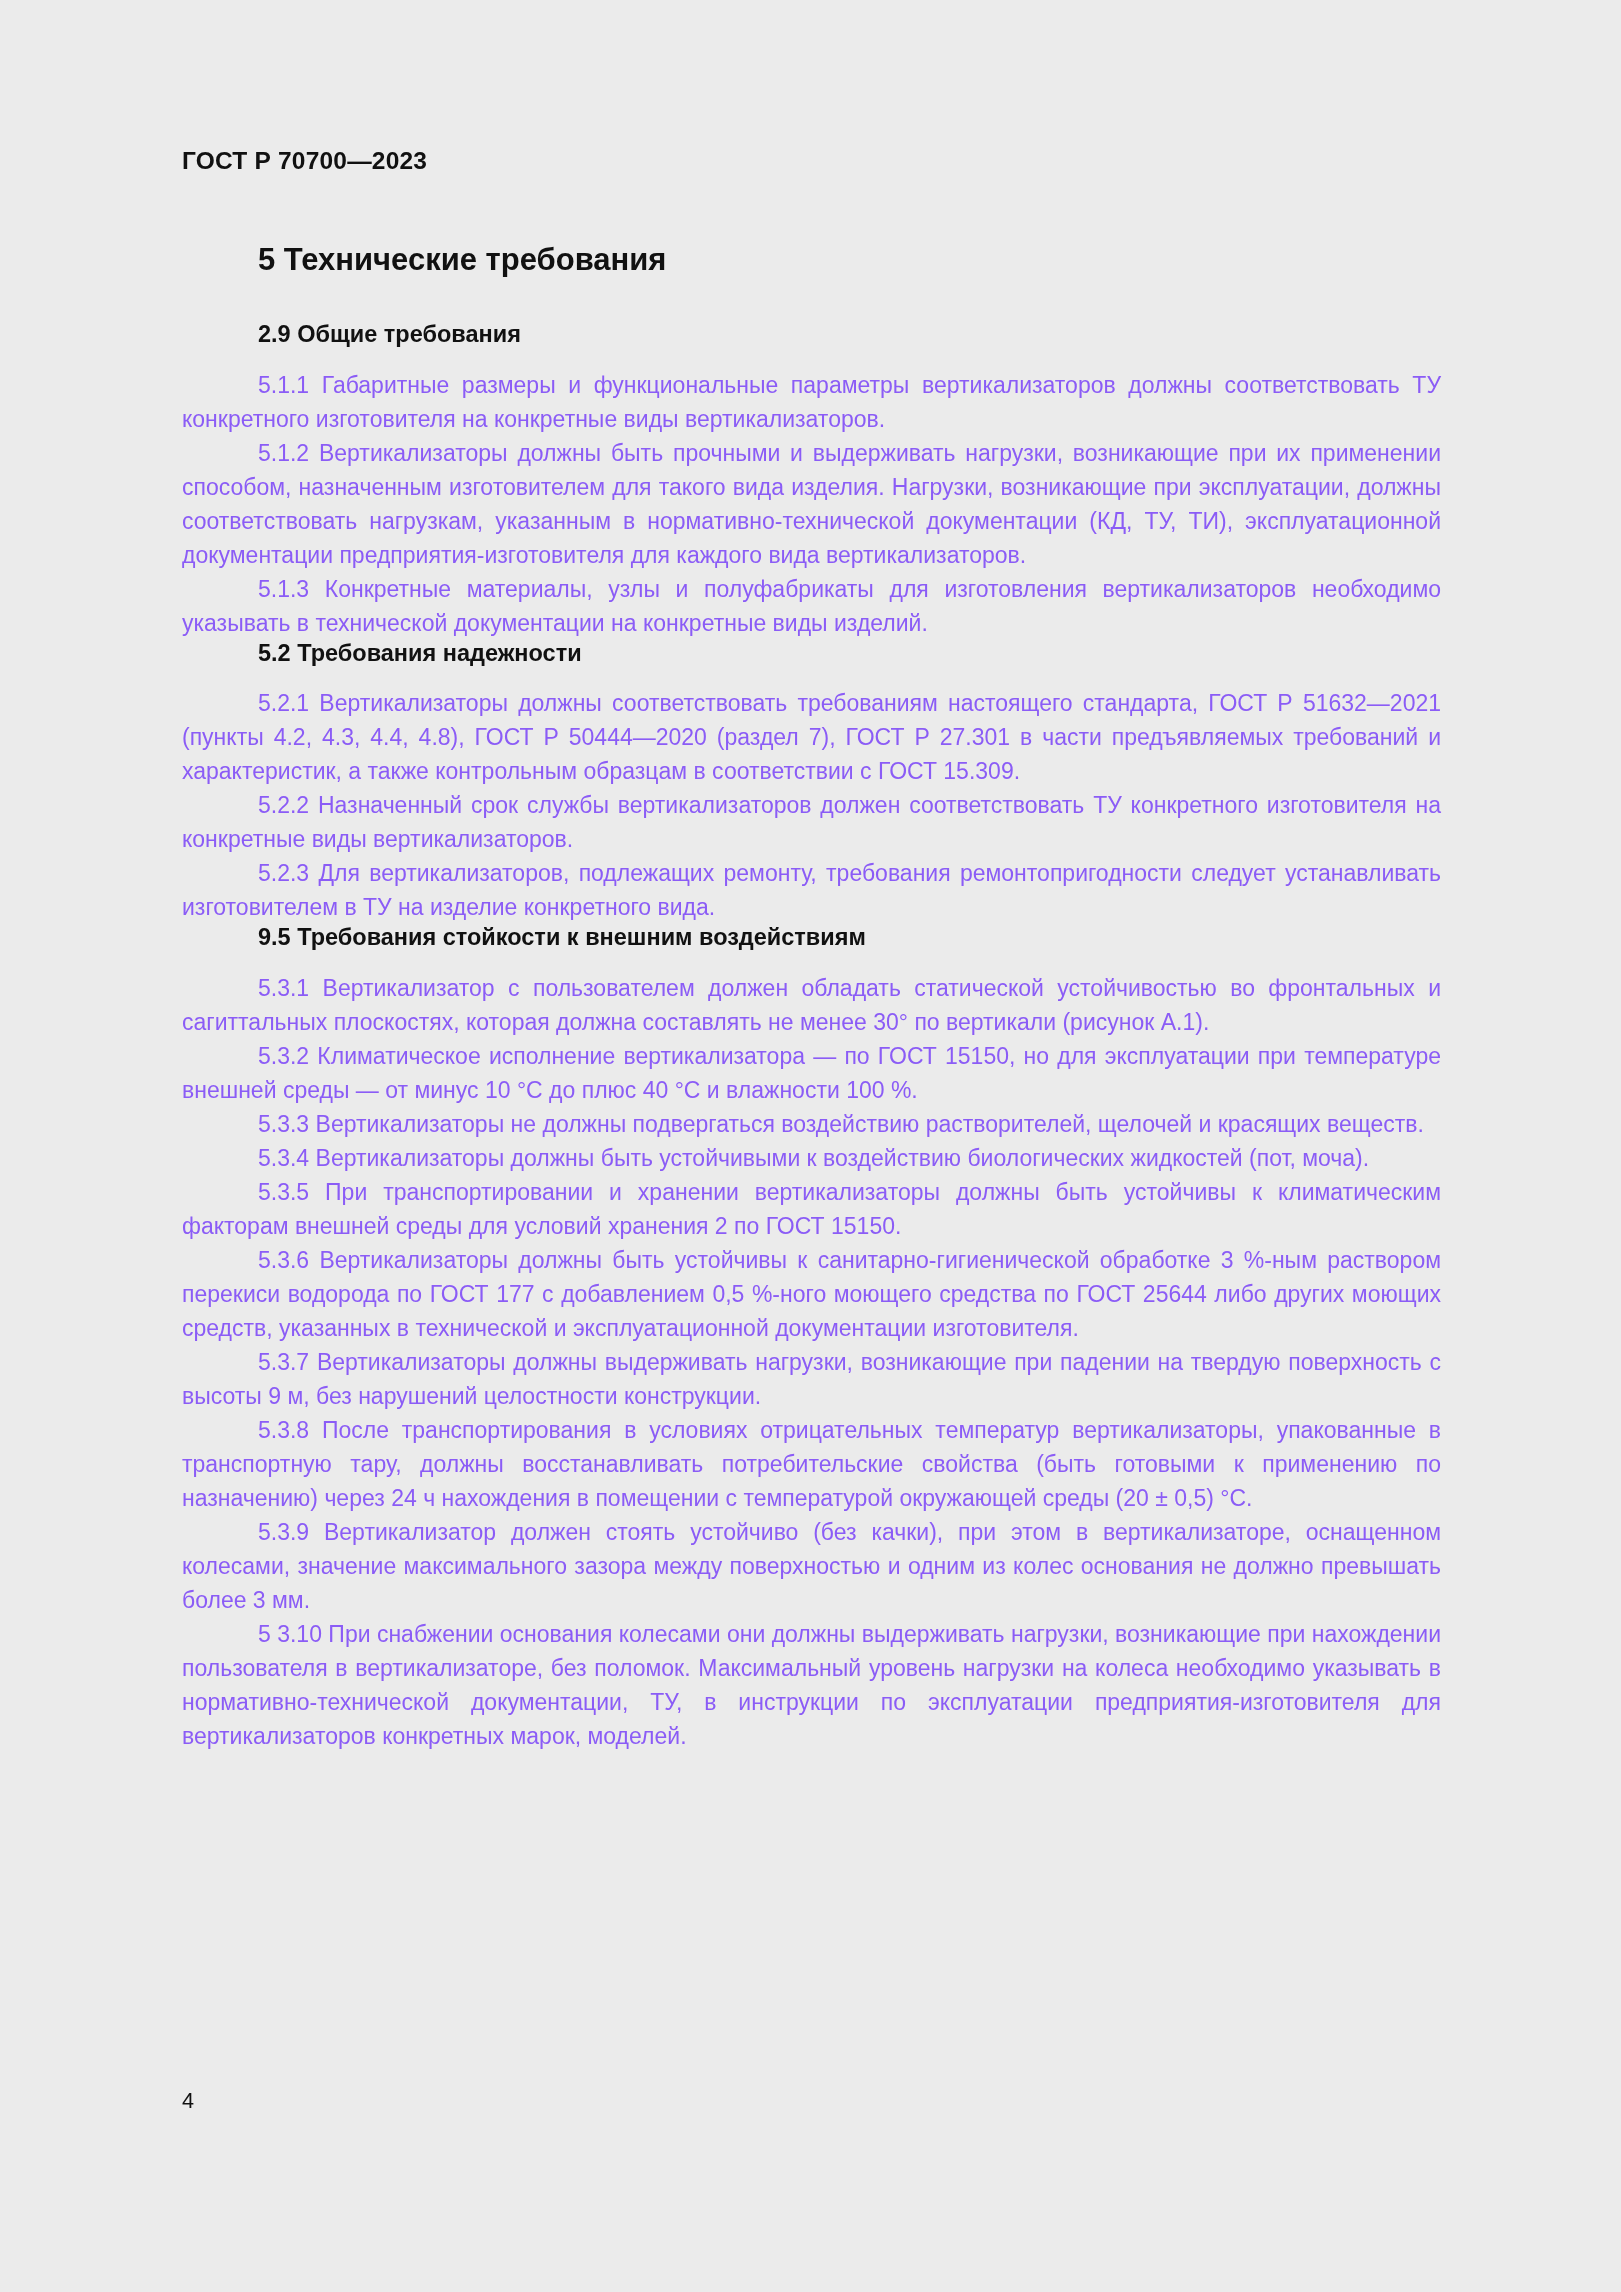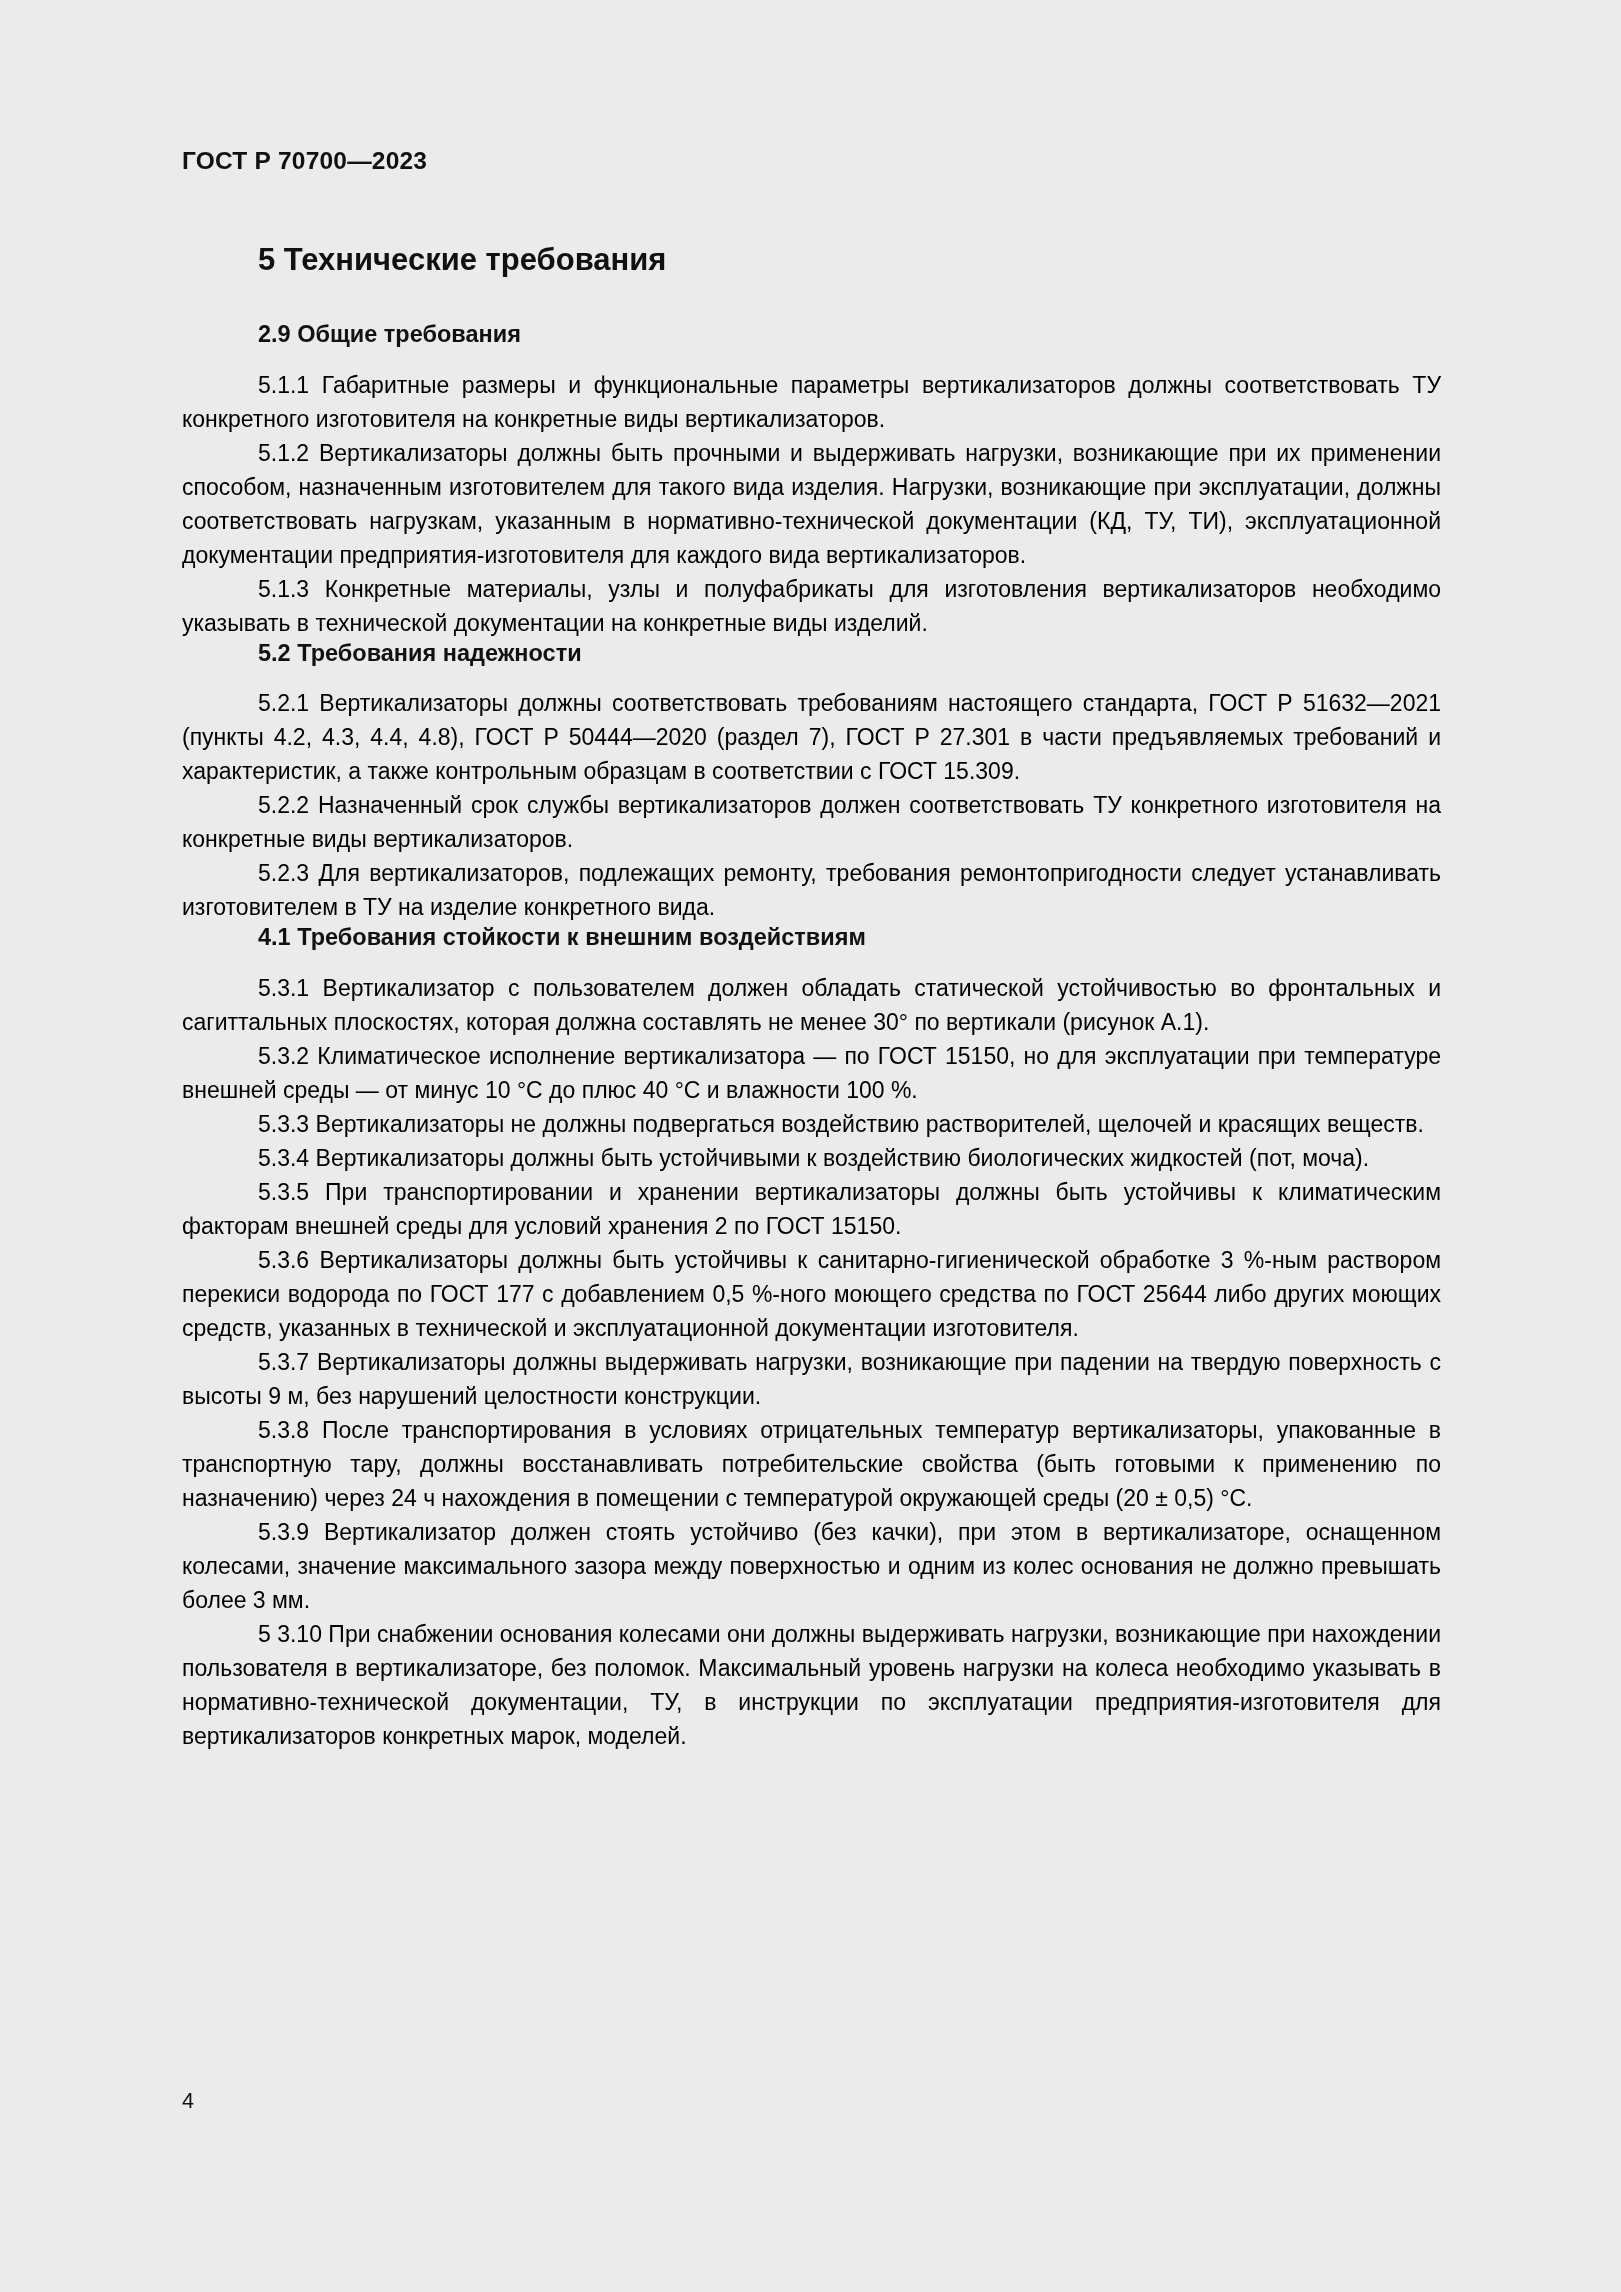--- a/index.html
+++ b/index.html
@@ -44,21 +44,21 @@
     color: #111;
     margin: 0 0 19.6px 0;
     padding-left: 76px;
   }
   .spacer-before {
     margin-top: 39px;
   }
   p.para {
     font-size: 23px;
     line-height: 34px;
-    color: #000000;
+    color: #8b5cf6;
     margin: 0;
     text-align: justify;
     text-indent: 76px;
     word-spacing: 0px;
   }
   .page-number {
     position: absolute;
     left: 182px;
     top: 2088px;
     font-size: 21.6px;
@@ -75,21 +75,21 @@
     <div id="body-sections">
         <h2 class="section-title">5 Технические требования</h2>
         <h3 class="sub-title">2.9 Общие требования</h3>
         <p class="para">5.1.1 Габаритные размеры и функциональные параметры вертикализаторов должны соответствовать ТУ конкретного изготовителя на конкретные виды вертикализаторов.</p>
         <p class="para">5.1.2 Вертикализаторы должны быть прочными и выдерживать нагрузки, возникающие при их применении способом, назначенным изготовителем для такого вида изделия. Нагрузки, возникающие при эксплуатации, должны соответствовать нагрузкам, указанным в нормативно-технической документации (КД, ТУ, ТИ), эксплуатационной документации предприятия-изготовителя для каждого вида вертикализаторов.</p>
         <p class="para">5.1.3 Конкретные материалы, узлы и полуфабрикаты для изготовления вертикализаторов необходимо указывать в технической документации на конкретные виды изделий.</p>
         <h3 class="sub-title spacer-before">5.2 Требования надежности</h3>
         <p class="para">5.2.1 Вертикализаторы должны соответствовать требованиям настоящего стандарта, ГОСТ Р 51632—2021 (пункты 4.2, 4.3, 4.4, 4.8), ГОСТ Р 50444—2020 (раздел 7), ГОСТ Р 27.301 в части предъявляемых требований и характеристик, а также контрольным образцам в соответствии с ГОСТ 15.309.</p>
         <p class="para">5.2.2 Назначенный срок службы вертикализаторов должен соответствовать ТУ конкретного изготовителя на конкретные виды вертикализаторов.</p>
         <p class="para">5.2.3 Для вертикализаторов, подлежащих ремонту, требования ремонтопригодности следует устанавливать изготовителем в ТУ на изделие конкретного вида.</p>
-        <h3 class="sub-title spacer-before">4.1  Требования стойкости к внешним воздействиям</h3>
+        <h3 class="sub-title spacer-before">9.5  Требования стойкости к внешним воздействиям</h3>
         <p class="para">5.3.1 Вертикализатор с пользователем должен обладать статической устойчивостью во фронтальных и сагиттальных плоскостях, которая должна составлять не менее 30° по вертикали (рисунок А.1).</p>
         <p class="para">5.3.2 Климатическое исполнение вертикализатора — по ГОСТ 15150, но для эксплуатации при температуре внешней среды — от минус 10 °С до плюс 40 °С и влажности 100 %.</p>
         <p class="para">5.3.3 Вертикализаторы не должны подвергаться воздействию растворителей, щелочей и красящих веществ.</p>
         <p class="para">5.3.4 Вертикализаторы должны быть устойчивыми к воздействию биологических жидкостей (пот, моча).</p>
         <p class="para">5.3.5 При транспортировании и хранении вертикализаторы должны быть устойчивы к климатическим факторам внешней среды для условий хранения 2 по ГОСТ 15150.</p>
         <p class="para">5.3.6 Вертикализаторы должны быть устойчивы к санитарно-гигиенической обработке 3 %-ным раствором перекиси водорода по ГОСТ 177 с добавлением 0,5 %-ного моющего средства по ГОСТ 25644 либо других моющих средств, указанных в технической и эксплуатационной документации изготовителя.</p>
         <p class="para">5.3.7 Вертикализаторы должны выдерживать нагрузки, возникающие при падении на твердую поверхность с высоты 9 м, без нарушений целостности конструкции.</p>
         <p class="para">5.3.8 После транспортирования в условиях отрицательных температур вертикализаторы, упакованные в транспортную тару, должны восстанавливать потребительские свойства (быть готовыми к применению по назначению) через 24 ч нахождения в помещении с температурой окружающей среды (20 ± 0,5) °С.</p>
         <p class="para">5.3.9 Вертикализатор должен стоять устойчиво (без качки), при этом в вертикализаторе, оснащенном колесами, значение максимального зазора между поверхностью и одним из колес основания не должно превышать более 3 мм.</p>
         <p class="para">5 3.10 При снабжении основания колесами они должны выдерживать нагрузки, возникающие при нахождении пользователя в вертикализаторе, без поломок. Максимальный уровень нагрузки на колеса необходимо указывать в нормативно-технической документации, ТУ, в инструкции по эксплуатации предприятия-изготовителя для вертикализаторов конкретных марок, моделей.</p>

